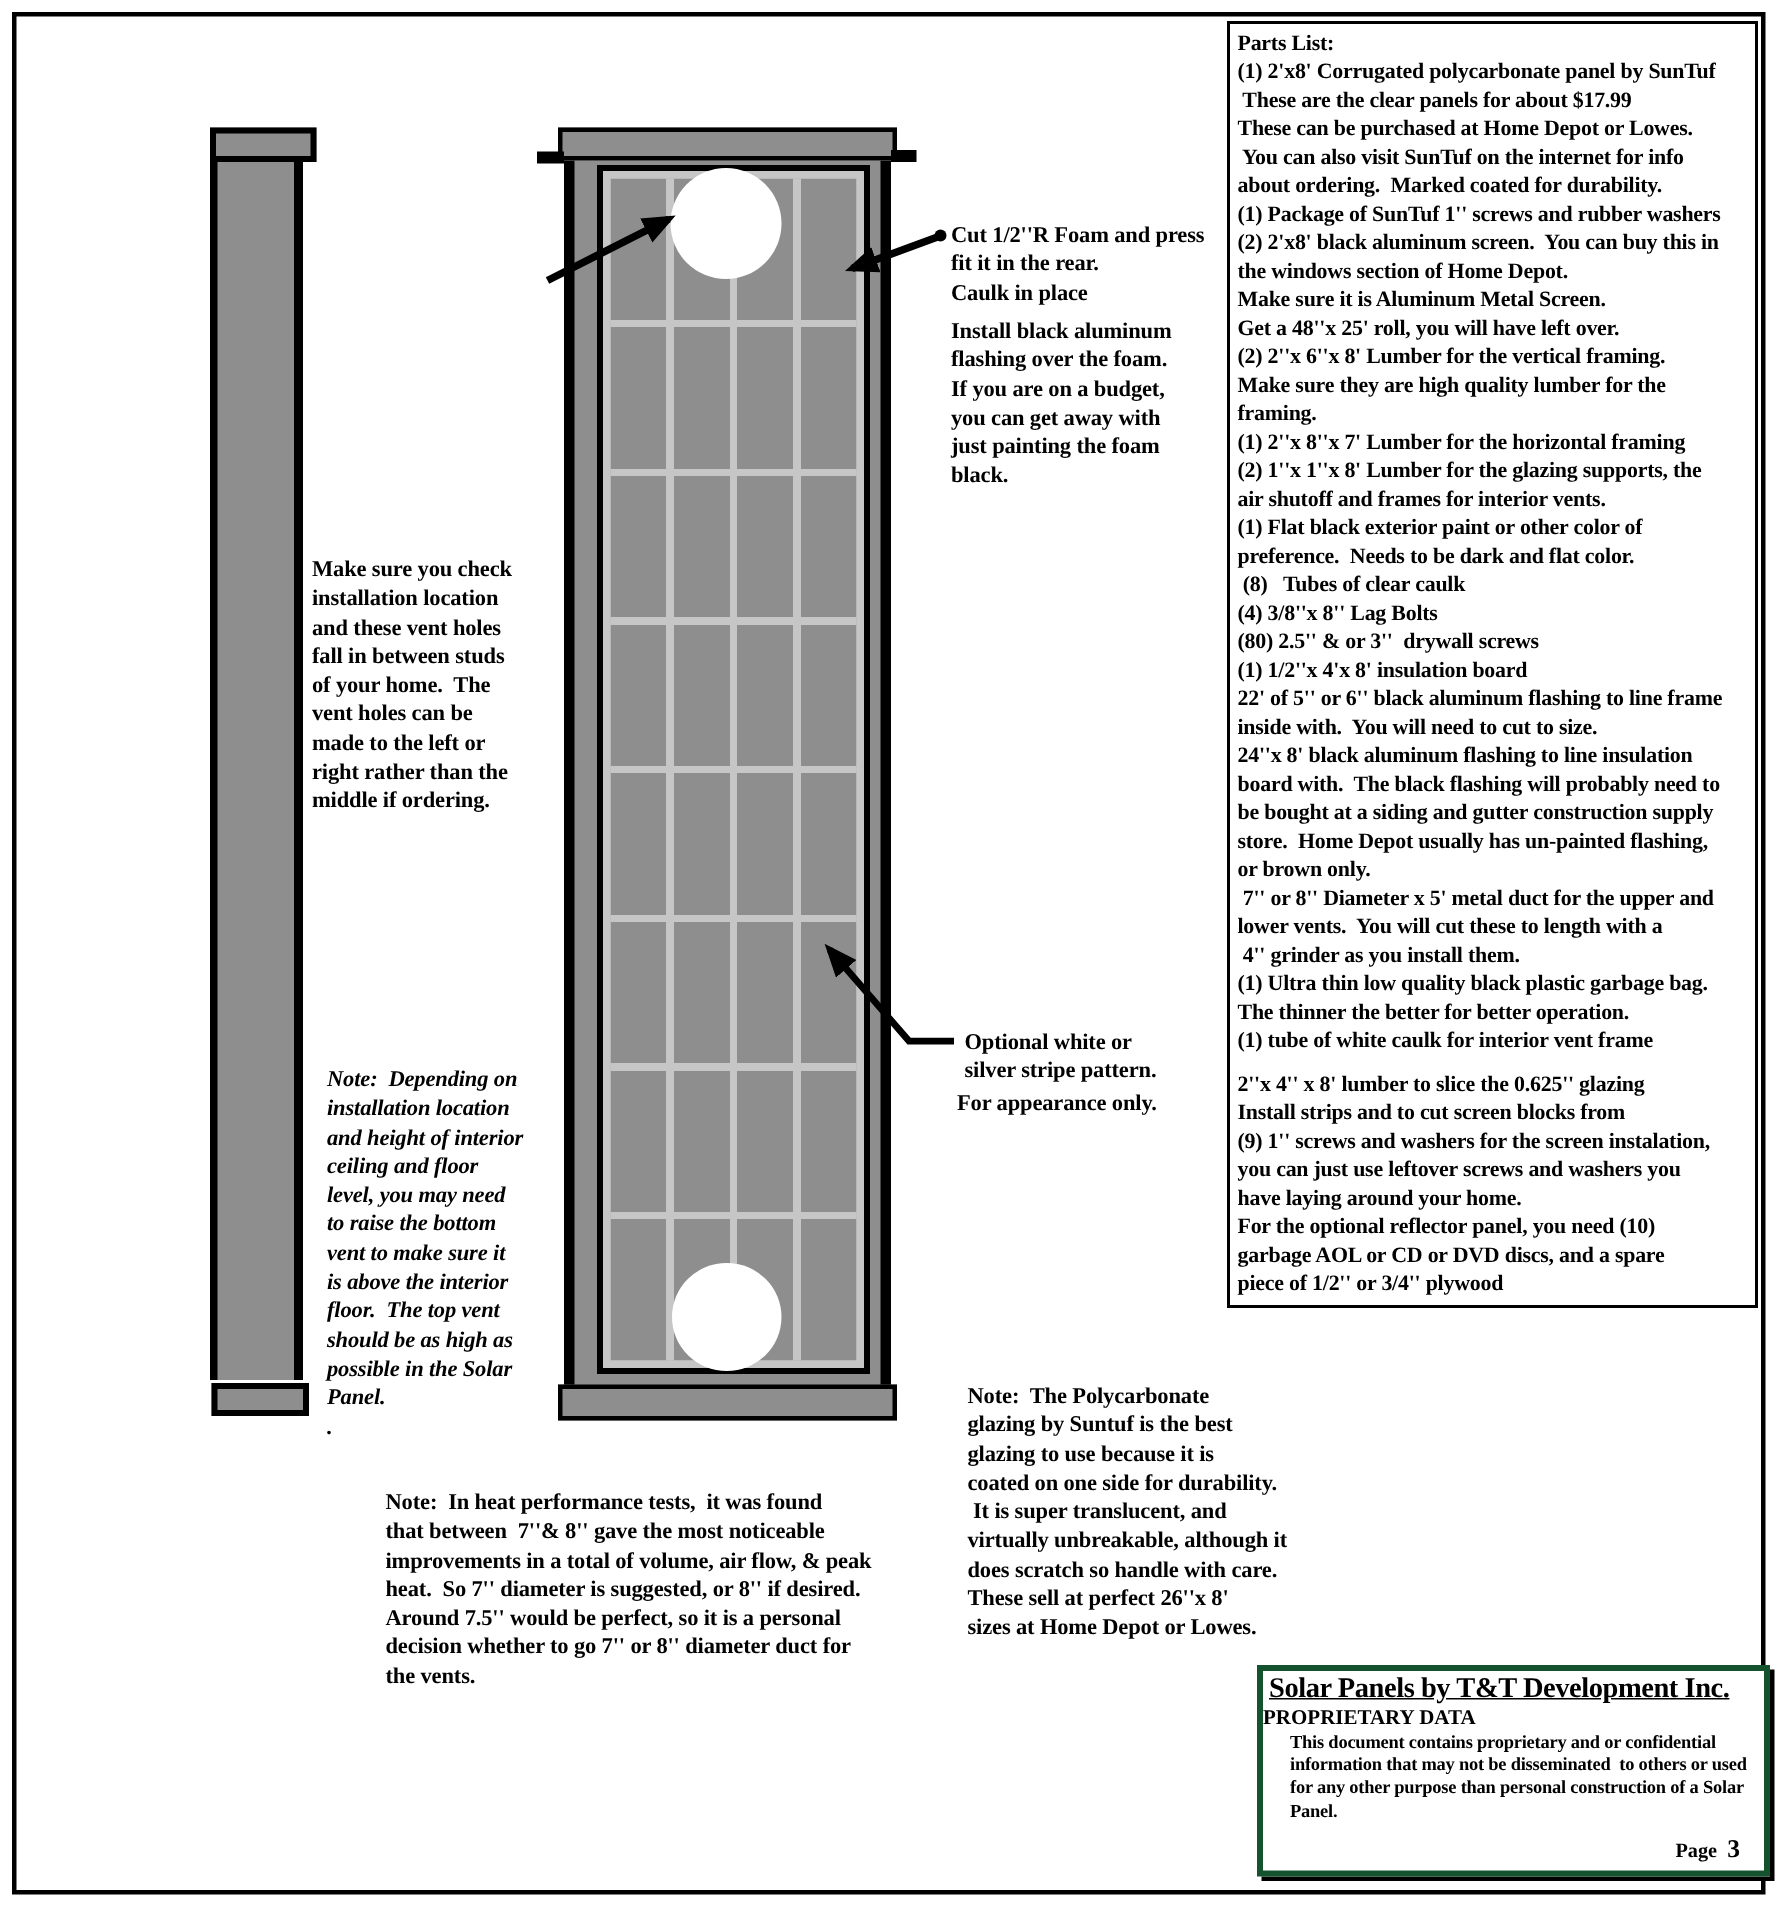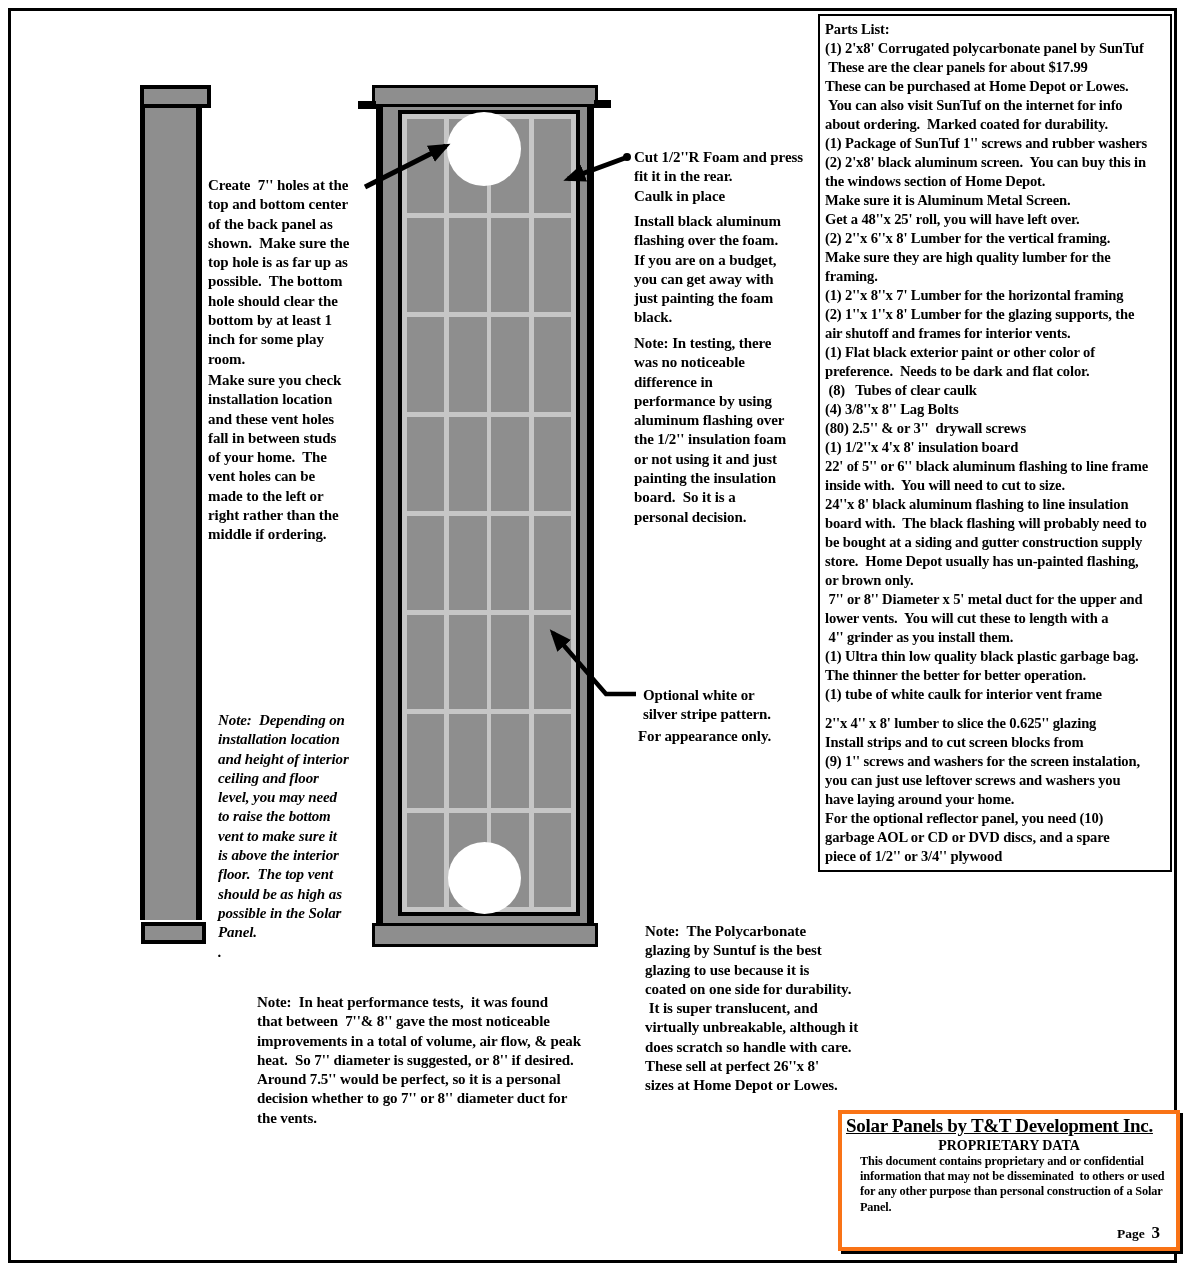--- a/index.html
+++ b/index.html
@@ -72,29 +72,29 @@
     left:818px;top:14px;width:350px;height:854px;border:2px solid #000;
     overflow:hidden;
   }
   .parts-text{
     padding:4px 0 0 5px;white-space:pre;font-size:14.6px;line-height:19px;
     letter-spacing:-0.15px;
   }
   .parts-text-2{margin-top:6px;}
   
   .footer-box{
-    left:838px;top:1110px;width:334px;height:133px;border:4px solid #f97316;
+    left:838px;top:1110px;width:334px;height:133px;border:4px solid #14532d;
     box-shadow:3px 3px 0 #000;background:#fff;
   }
   .footer-title{
     font-size:19px;letter-spacing:-0.3px;text-decoration:underline;
     padding:1px 2px 0 4px;white-space:pre;
   }
   .footer-subtitle{
-    font-size:14px;text-align:center;margin-top:1px;
+    font-size:14px;margin-top:1px;
   }
   .footer-body{
     font-size:12.3px;line-height:15.2px;padding:0 3px 0 18px;white-space:pre;
     letter-spacing:-0.15px;
   }
   .footer-page{
     position:absolute;right:16px;bottom:4px;font-size:13.5px;
   }
   .footer-page .num{font-size:17px;}
   .arrows{position:absolute;left:0;top:0;pointer-events:none;}
@@ -126,30 +126,20 @@
       <marker id="ah" markerUnits="userSpaceOnUse" markerWidth="24" markerHeight="20" refX="17" refY="9" orient="auto">
         <path d="M0,0 L22,9 L0,18 z" fill="#000"></path>
       </marker>
     </defs>
     <line x1="365" y1="187" x2="446" y2="146" stroke="#000" stroke-width="5" marker-end="url(#ah)"></line>
     <circle cx="627" cy="157" r="4" fill="#000"></circle>
     <line x1="625" y1="158" x2="568" y2="179" stroke="#000" stroke-width="5" marker-end="url(#ah)"></line>
     <polyline points="636,694 606,694 553,633" fill="none" stroke="#000" stroke-width="4.5" marker-end="url(#ah)"></polyline>
   </svg>
 
-  <div class="txt abs note-create-holes">Create  7'' holes at the
-top and bottom center
-of the back panel as
-shown.  Make sure the
-top hole is as far up as
-possible.  The bottom
-hole should clear the
-bottom by at least 1
-inch for some play
-room.</div>
   <div class="txt abs note-check-install">Make sure you check
 installation location
 and these vent holes
 fall in between studs
 of your home.  The
 vent holes can be
 made to the left or
 right rather than the
 middle if ordering.</div>
   <div class="txt abs note-depending">Note:  Depending on
@@ -167,30 +157,20 @@
 .</div>
   <div class="txt abs note-cut-foam">Cut 1/2''R Foam and press
 fit it in the rear.
 Caulk in place</div>
   <div class="txt abs note-install-flashing">Install black aluminum
 flashing over the foam.
 If you are on a budget,
 you can get away with
 just painting the foam
 black.</div>
-  <div class="txt abs note-testing">Note: In testing, there
-was no noticeable
-difference in
-performance by using
-aluminum flashing over
-the 1/2'' insulation foam
-or not using it and just
-painting the insulation
-board.  So it is a
-personal decision.</div>
   <div class="txt abs note-stripe-1">Optional white or
 silver stripe pattern.</div>
   <div class="txt abs note-stripe-2">For appearance only.</div>
   <div class="txt abs note-poly">Note:  The Polycarbonate
 glazing by Suntuf is the best
 glazing to use because it is
 coated on one side for durability.
  It is super translucent, and
 virtually unbreakable, although it
 does scratch so handle with care.

